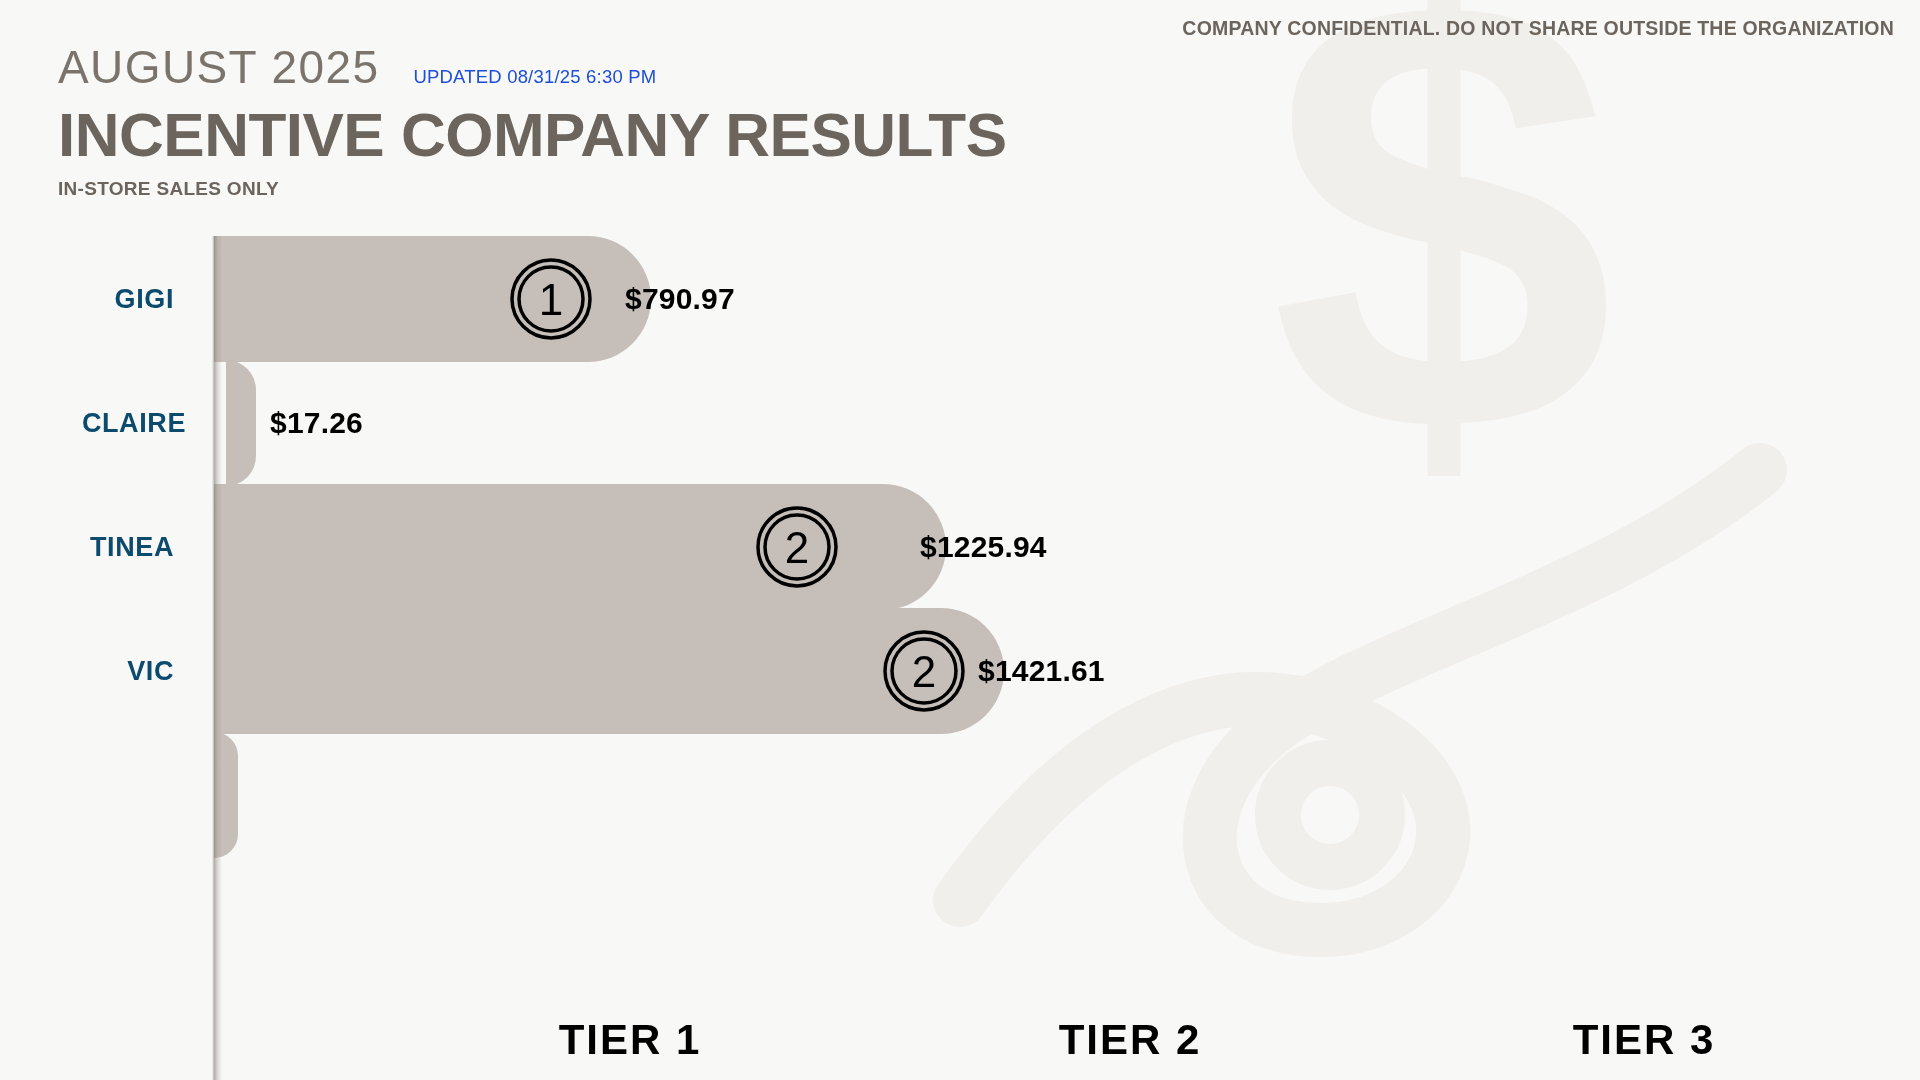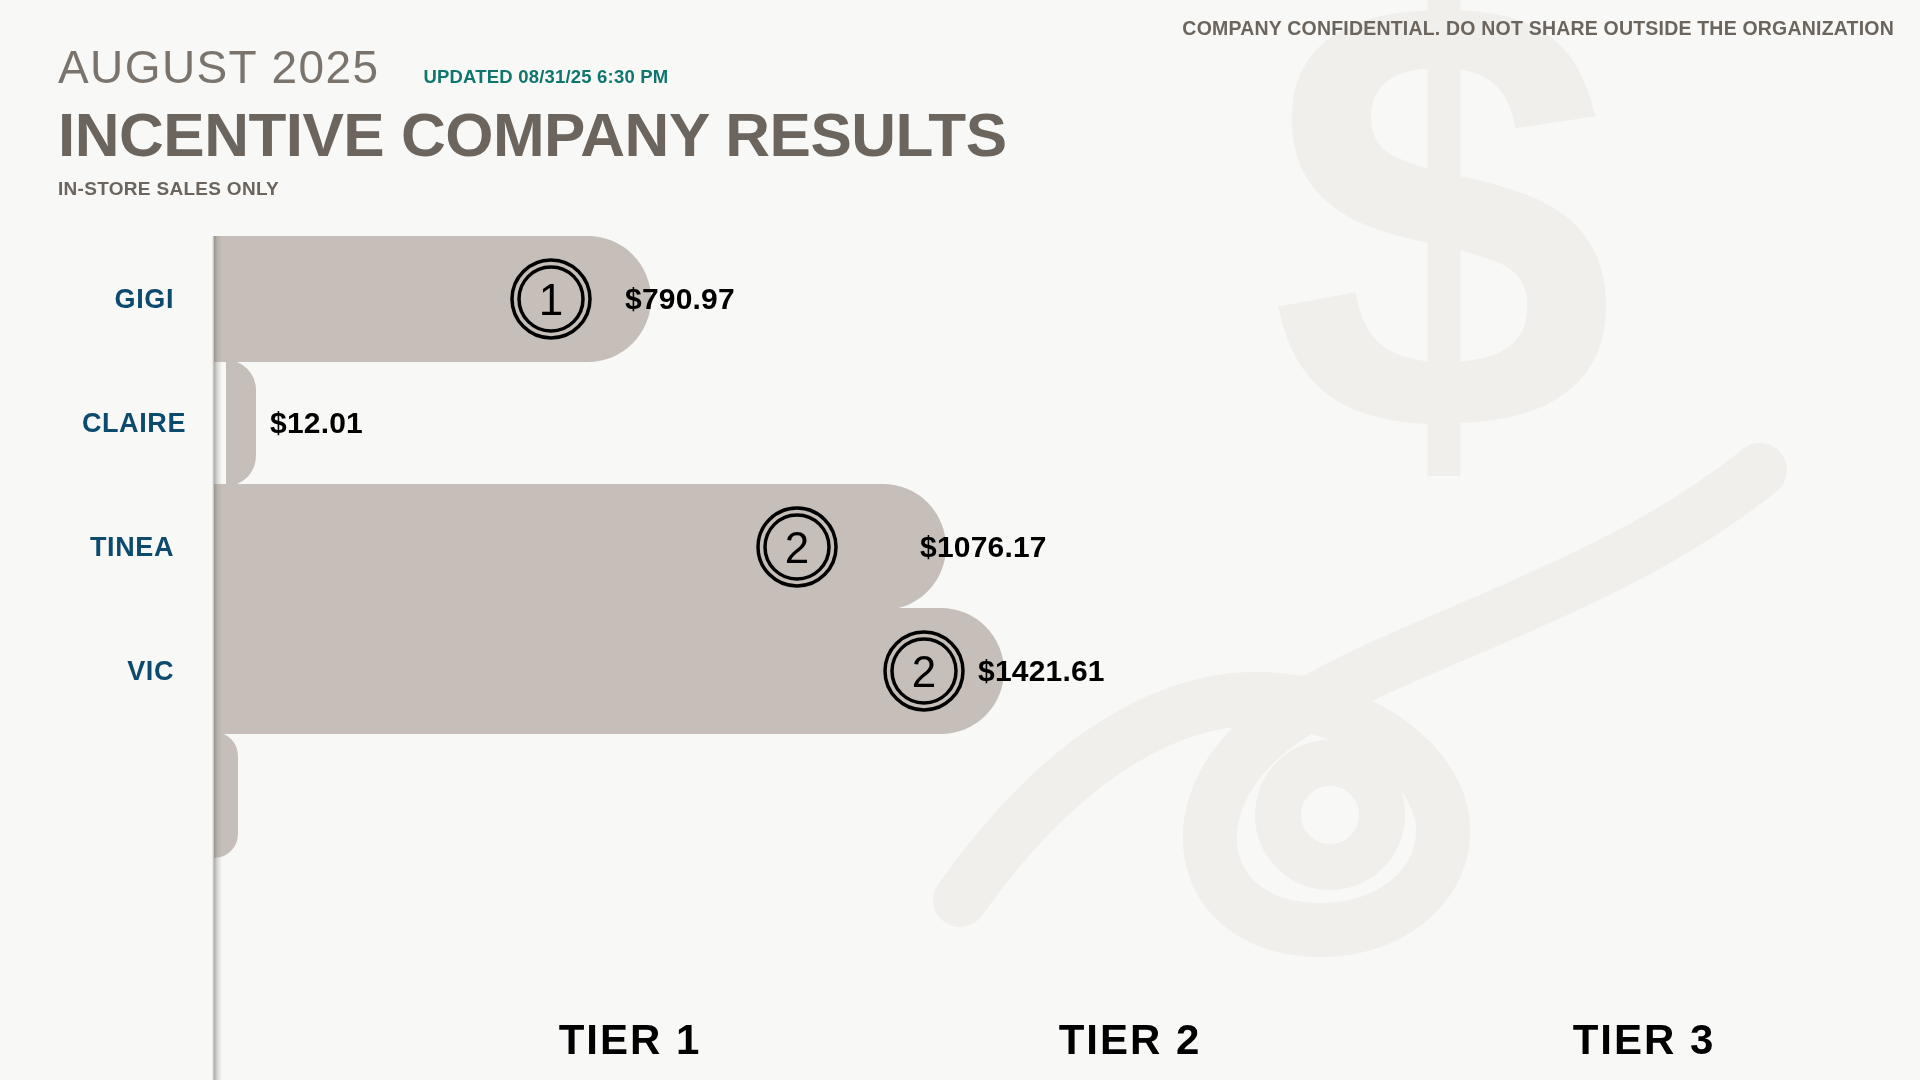--- a/index.html
+++ b/index.html
@@ -44,35 +44,35 @@
   
   #title-block {
     position: absolute;
     top: 44px;
     left: 58px;
     z-index: 6;
   }
   #title-row {
     display: flex;
     align-items: baseline;
-    gap: 44px;
+    gap: 34px;
   }
   #period-title {
     font-size: 46px;
     font-weight: 300;
     letter-spacing: 1.4px;
     color: #7A746C;
     line-height: 1;
     font-family: "Liberation Sans", sans-serif;
   }
   #updated-stamp {
     font-size: 18.5px;
-    font-weight: bold;
+    font-weight: normal;
     letter-spacing: 0.2px;
-    color: #0f766e;
+    color: #1d4ed8;
     line-height: 1;
     white-space: nowrap;
   }
   #main-title {
     margin-top: 14px;
     font-size: 62px;
     font-weight: bold;
     letter-spacing: -0.5px;
     color: #6B655D;
     line-height: 1;
@@ -227,35 +227,35 @@
             <text x="42" y="58" text-anchor="middle" font-family="'Liberation Sans', sans-serif" font-size="44" font-weight="400" fill="#000">1</text>
           </svg>
         </div>
         <div class="bar-value" style="left: 625px;">$790.97</div>
       </div>
       <div class="bar-row" style="top: 124px; margin-left: 12px;">
         <div class="bar-label">CLAIRE</div>
         <div class="bar-track" style="width: 30px;">
           <div class="bar-fill" style="width: 30px; background: rgb(198, 190, 184);"></div>
         </div>
-        <div class="bar-value" style="left: 258px;">$12.01</div>
+        <div class="bar-value" style="left: 258px;">$17.26</div>
       </div>
       <div class="bar-row" style="top: 248px;">
         <div class="bar-label">TINEA</div>
         <div class="bar-track" style="width: 732px;">
           <div class="bar-fill" style="width: 732px; background: rgb(198, 190, 184);"></div>
         </div>
         <div class="rank-badge" style="left: 797px;">
           <svg width="84" height="84" viewBox="0 0 84 84">
             <circle cx="42" cy="42" r="39" fill="none" stroke="#000" stroke-width="3.5"></circle>
             <circle cx="42" cy="42" r="32" fill="none" stroke="#000" stroke-width="3.5"></circle>
             <text x="42" y="58" text-anchor="middle" font-family="'Liberation Sans', sans-serif" font-size="44" font-weight="400" fill="#000">2</text>
           </svg>
         </div>
-        <div class="bar-value" style="left: 920px;">$1076.17</div>
+        <div class="bar-value" style="left: 920px;">$1225.94</div>
       </div>
       <div class="bar-row" style="top: 372px;">
         <div class="bar-label">VIC</div>
         <div class="bar-track" style="width: 790px;">
           <div class="bar-fill" style="width: 790px; background: rgb(198, 190, 184);"></div>
         </div>
         <div class="rank-badge" style="left: 924px;">
           <svg width="84" height="84" viewBox="0 0 84 84">
             <circle cx="42" cy="42" r="39" fill="none" stroke="#000" stroke-width="3.5"></circle>
             <circle cx="42" cy="42" r="32" fill="none" stroke="#000" stroke-width="3.5"></circle>

